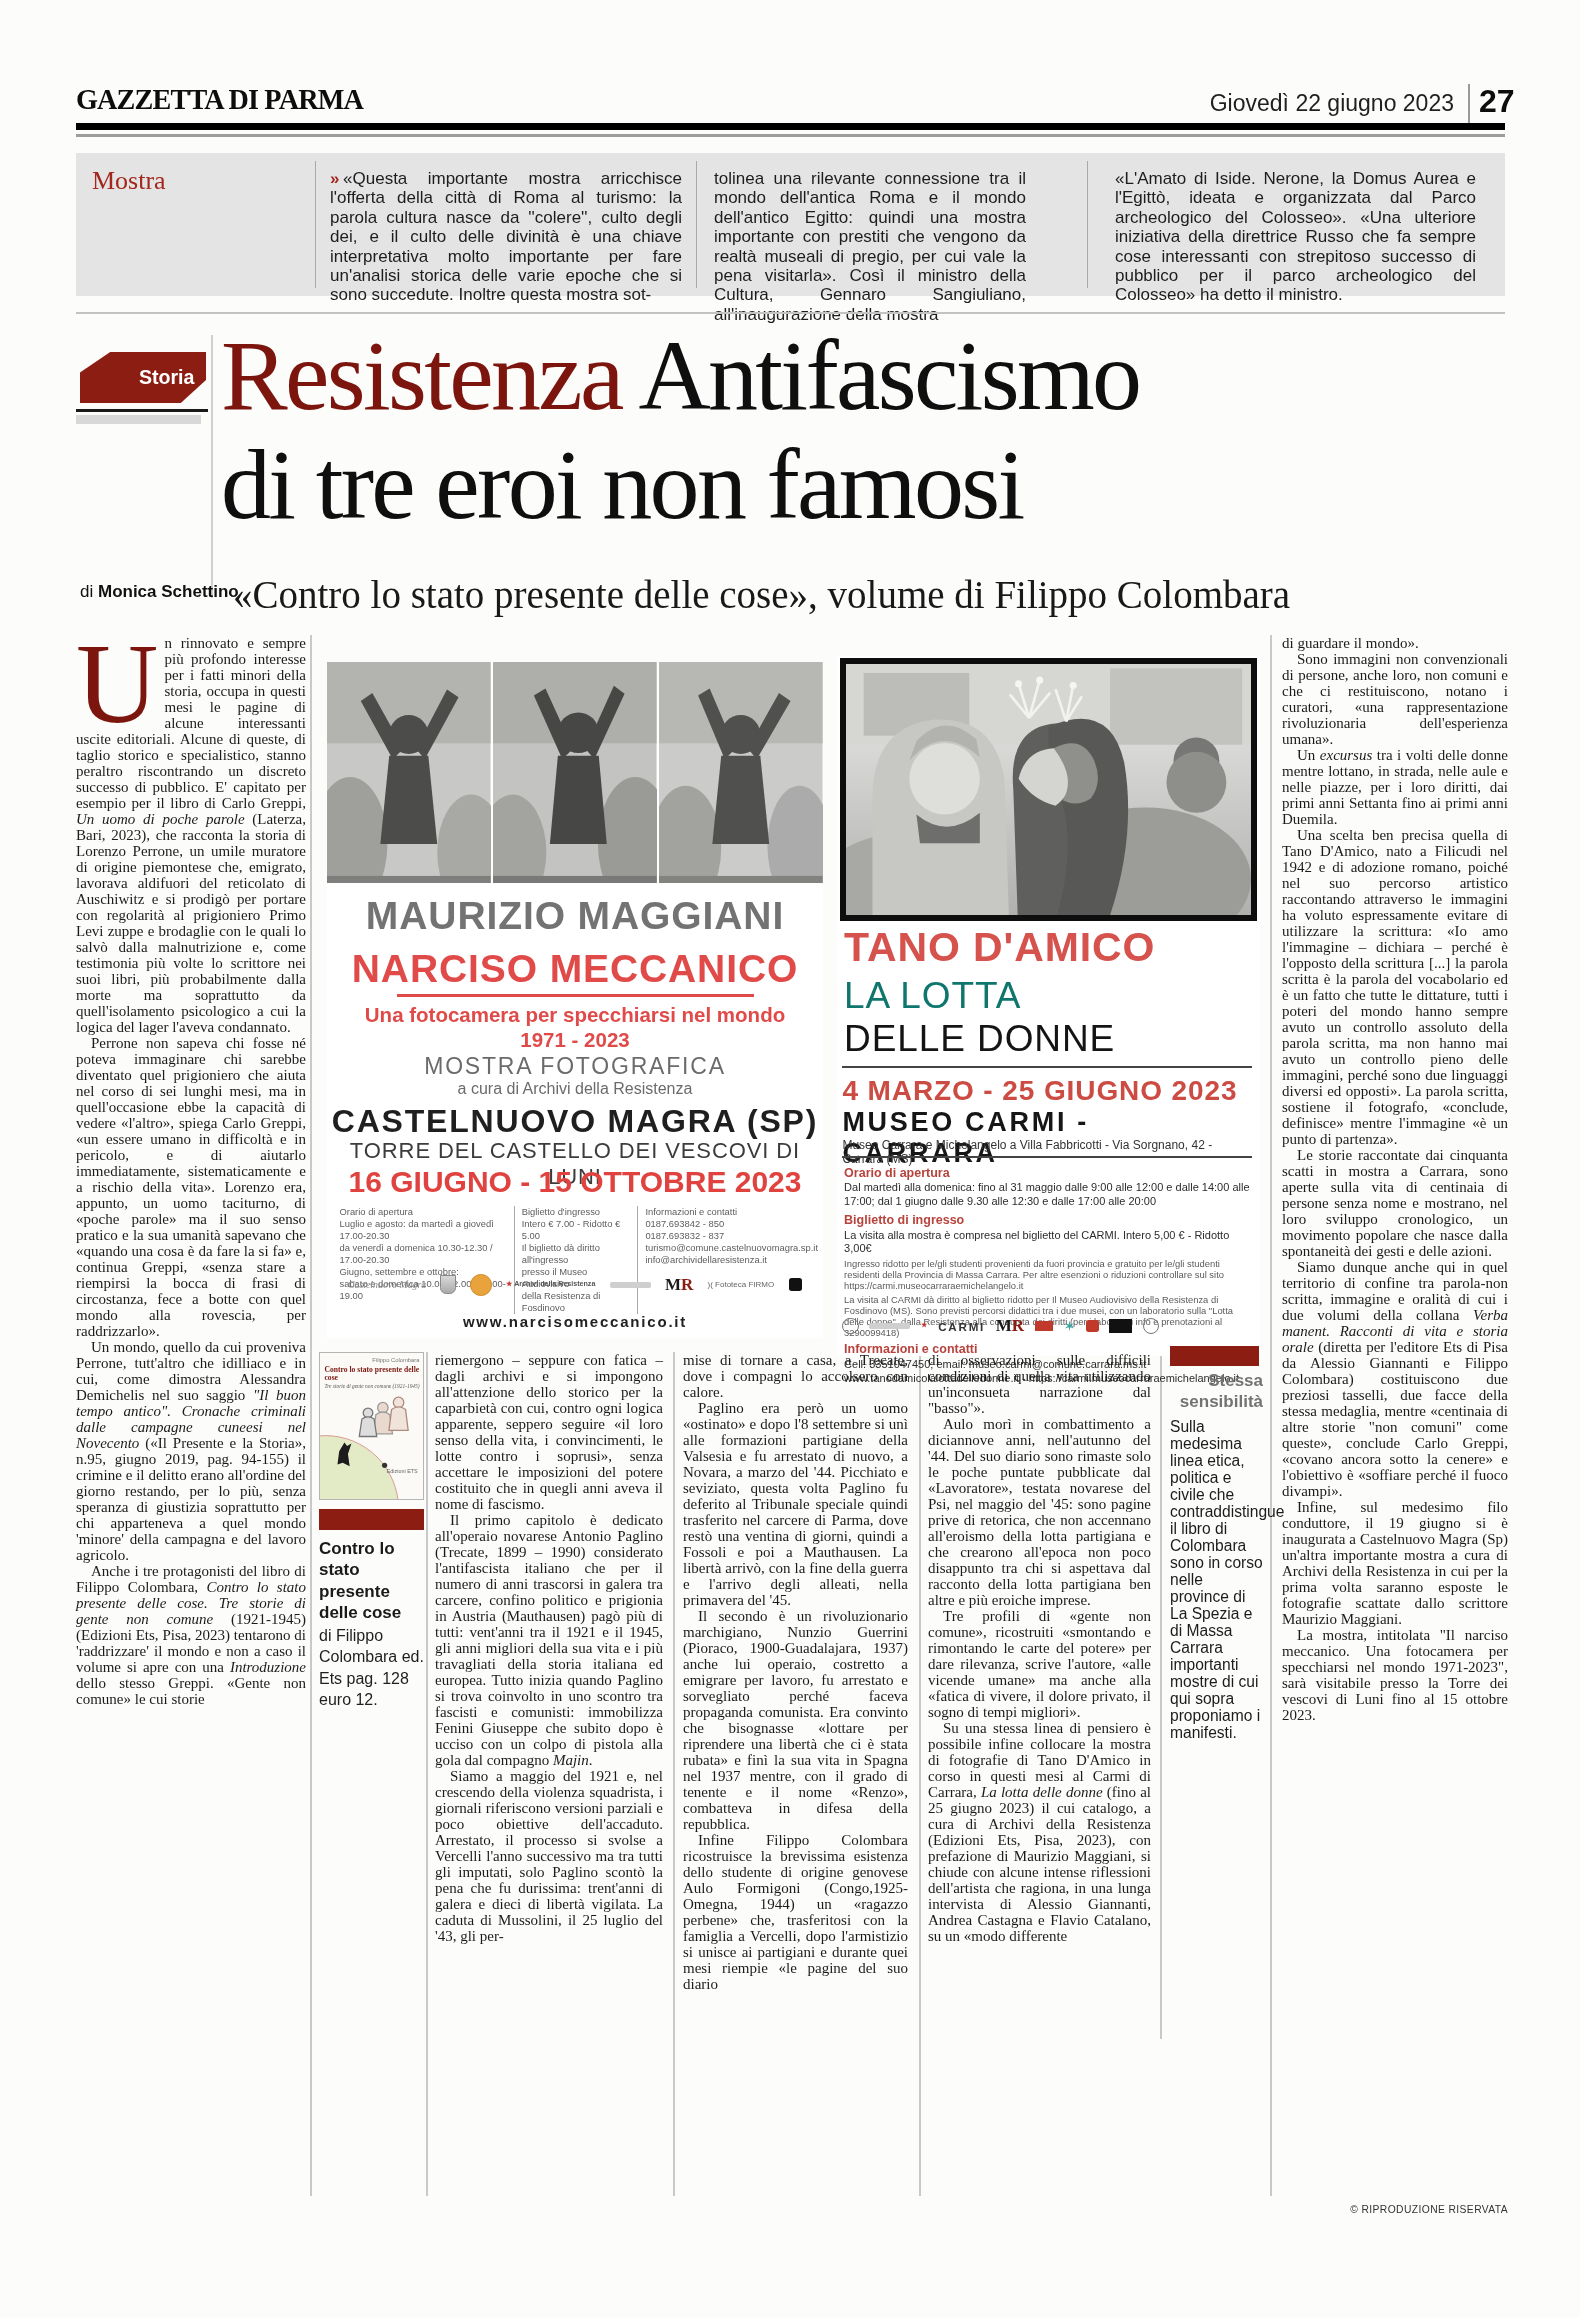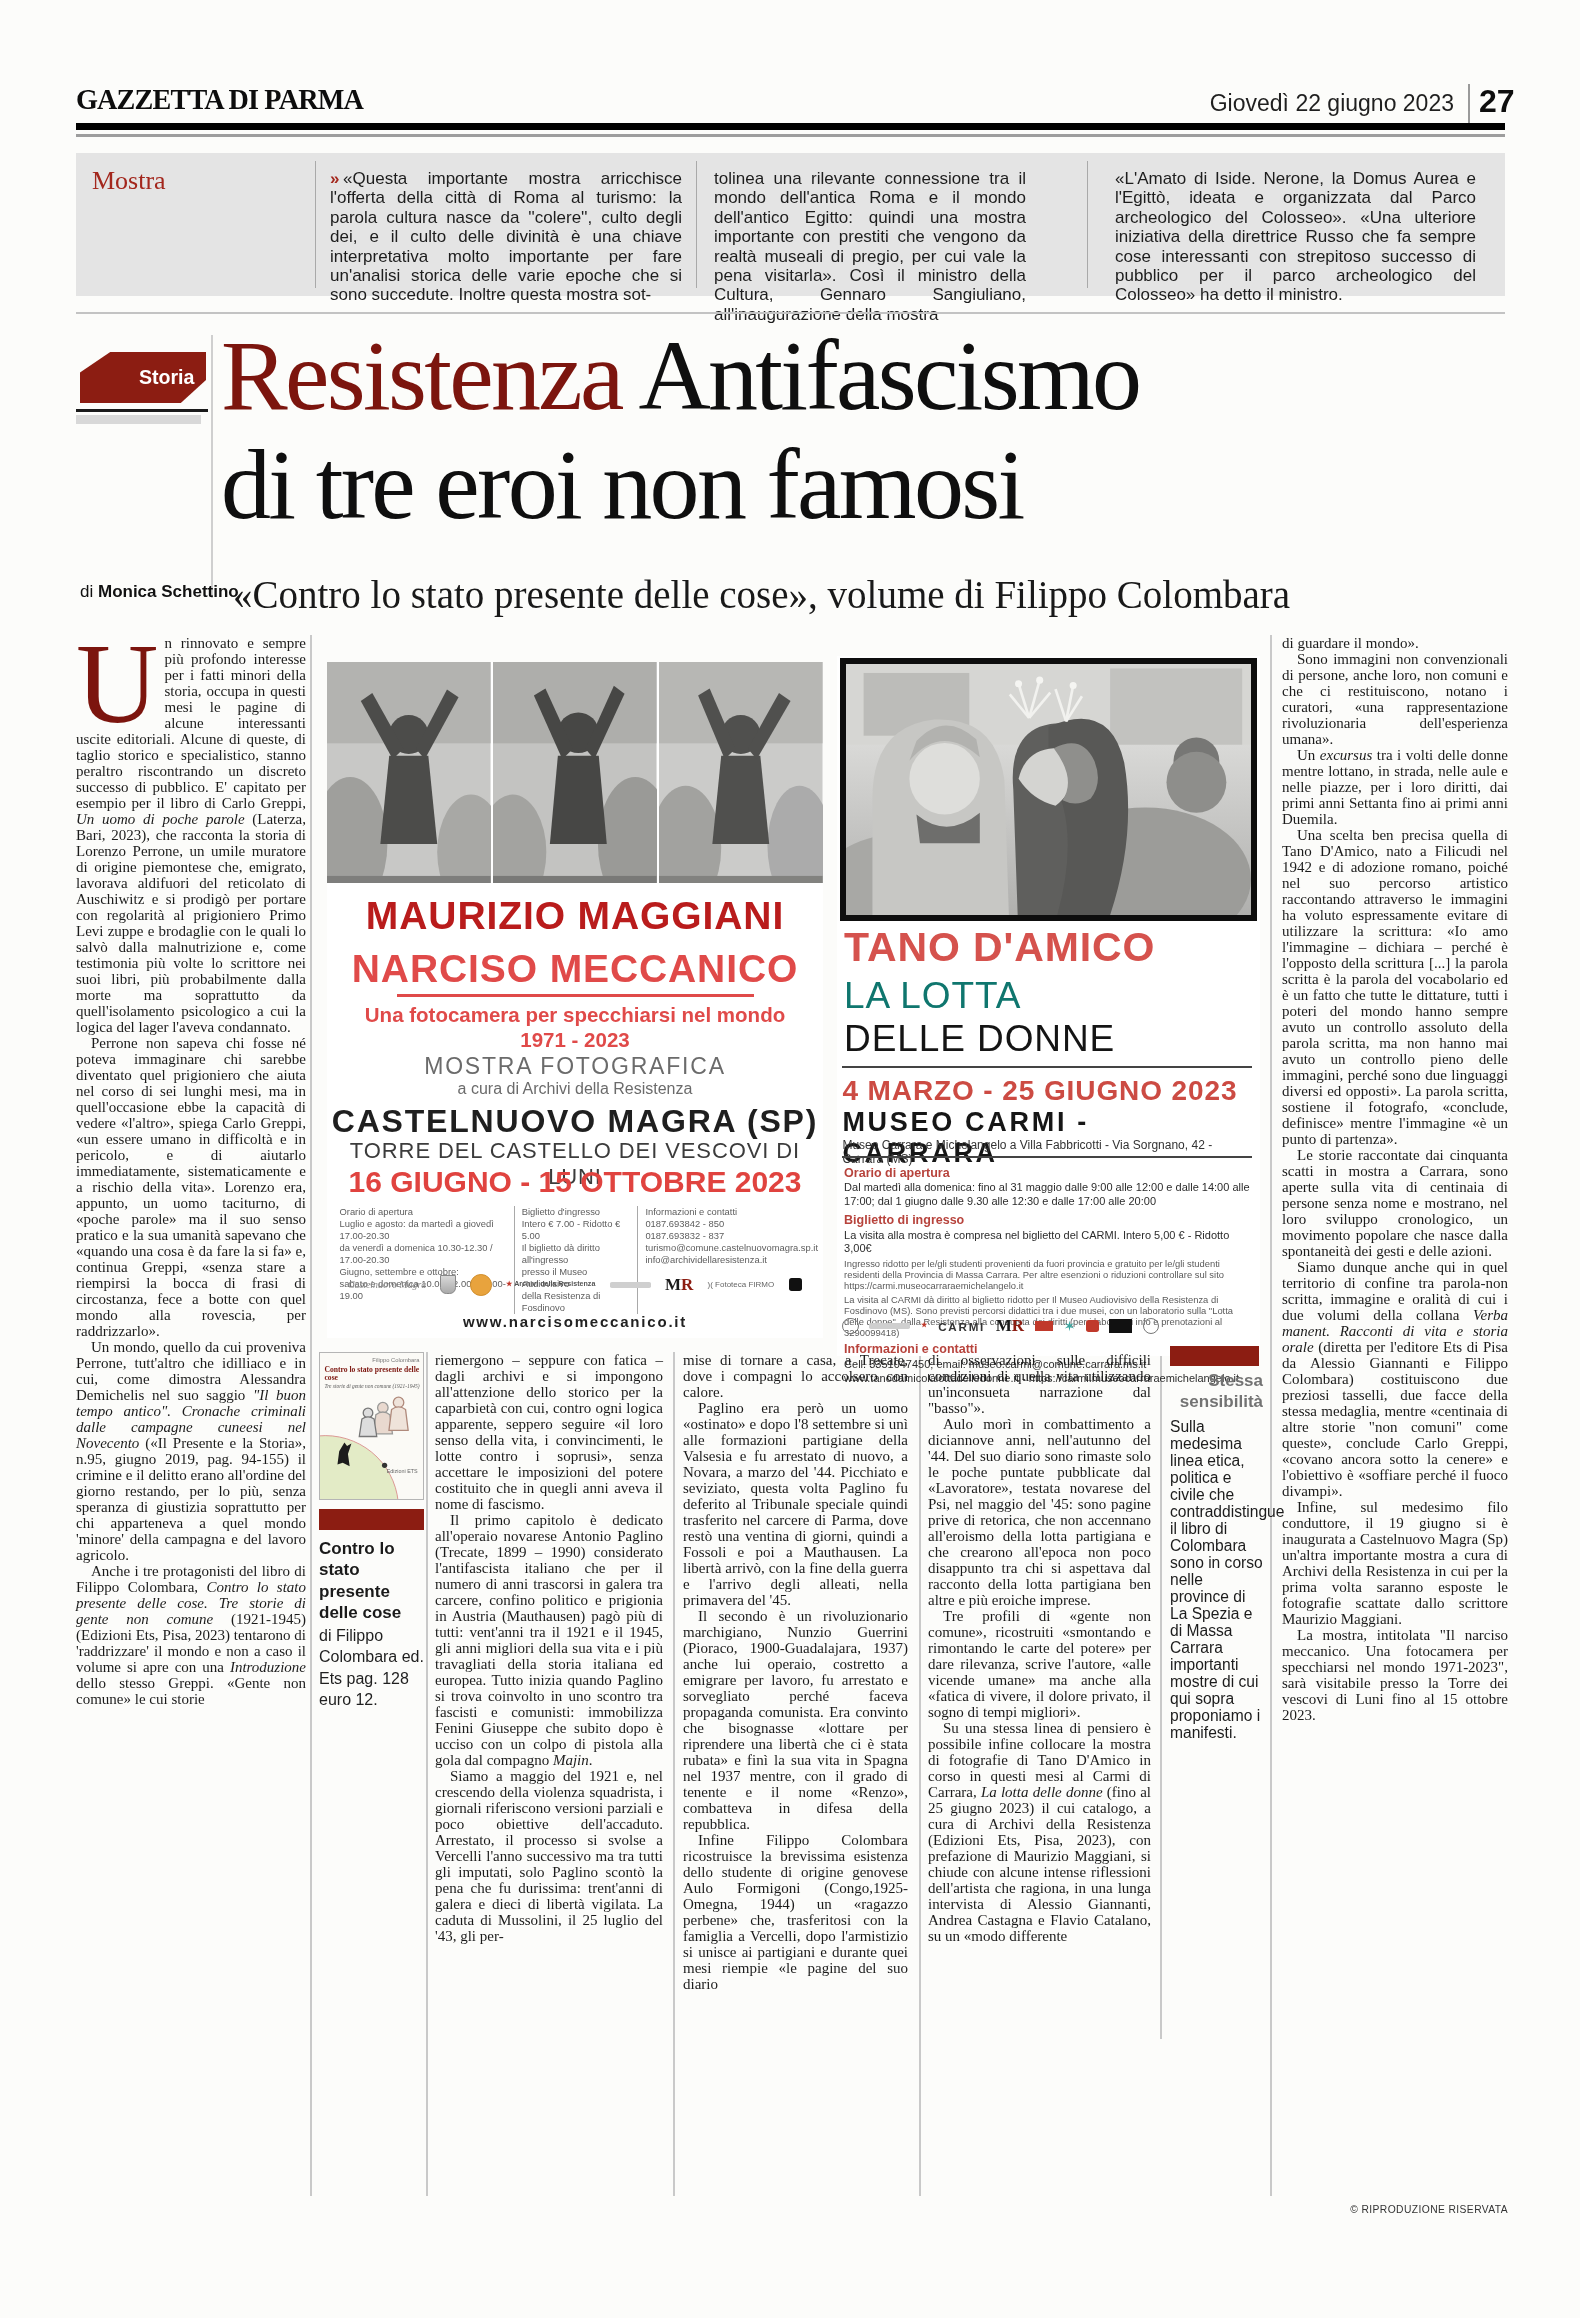--- a/index.html
+++ b/index.html
@@ -50,21 +50,21 @@
   .dropcap{float:left;font-size:114px;line-height:87px;color:#7c150e;margin:4.5px 6.2px 0 0;
            font-family:"Liberation Serif",serif;}
   .vrule{background:#c9c9c9;width:1.8px;}
 
   
   .poster-m{left:327px;top:662px;width:496px;height:676px;background:#fff;
             font-family:"Liberation Sans",sans-serif;text-align:center;}
   .pm-photos{position:absolute;left:0;top:0;width:496px;height:221px;display:flex;gap:2.7px;}
   .pm-photos svg{flex:1;height:221px;display:block;}
   .pm-t1{position:absolute;left:0;top:232px;width:100%;font:700 39px "Liberation Sans",sans-serif;
-         letter-spacing:0.9px;color:#b91c1c;}
+         letter-spacing:0.9px;color:#737373;}
   .pm-t2{position:absolute;left:0;top:285px;width:100%;font:700 39px "Liberation Sans",sans-serif;
          letter-spacing:0.9px;color:#e04a49;}
   .pm-line{position:absolute;left:70px;top:332px;width:357px;height:2.7px;background:#e04a49;}
   .pm-s1{position:absolute;left:0;top:341px;width:100%;font:700 20.5px "Liberation Sans",sans-serif;color:#e04a49;}
   .pm-s2{position:absolute;left:0;top:366px;width:100%;font:700 20.5px "Liberation Sans",sans-serif;color:#e04a49;}
   .pm-mostra{position:absolute;left:0;top:391px;width:100%;font:400 23px "Liberation Sans",sans-serif;
              letter-spacing:1.8px;color:#6b6b6b;}
   .pm-cura{position:absolute;left:0;top:418px;width:100%;font:400 16px "Liberation Sans",sans-serif;color:#6b6b6b;}
   .pm-city{position:absolute;left:0;top:441px;width:100%;font:700 32px "Liberation Sans",sans-serif;
            letter-spacing:1.8px;color:#1f1f1f;}

